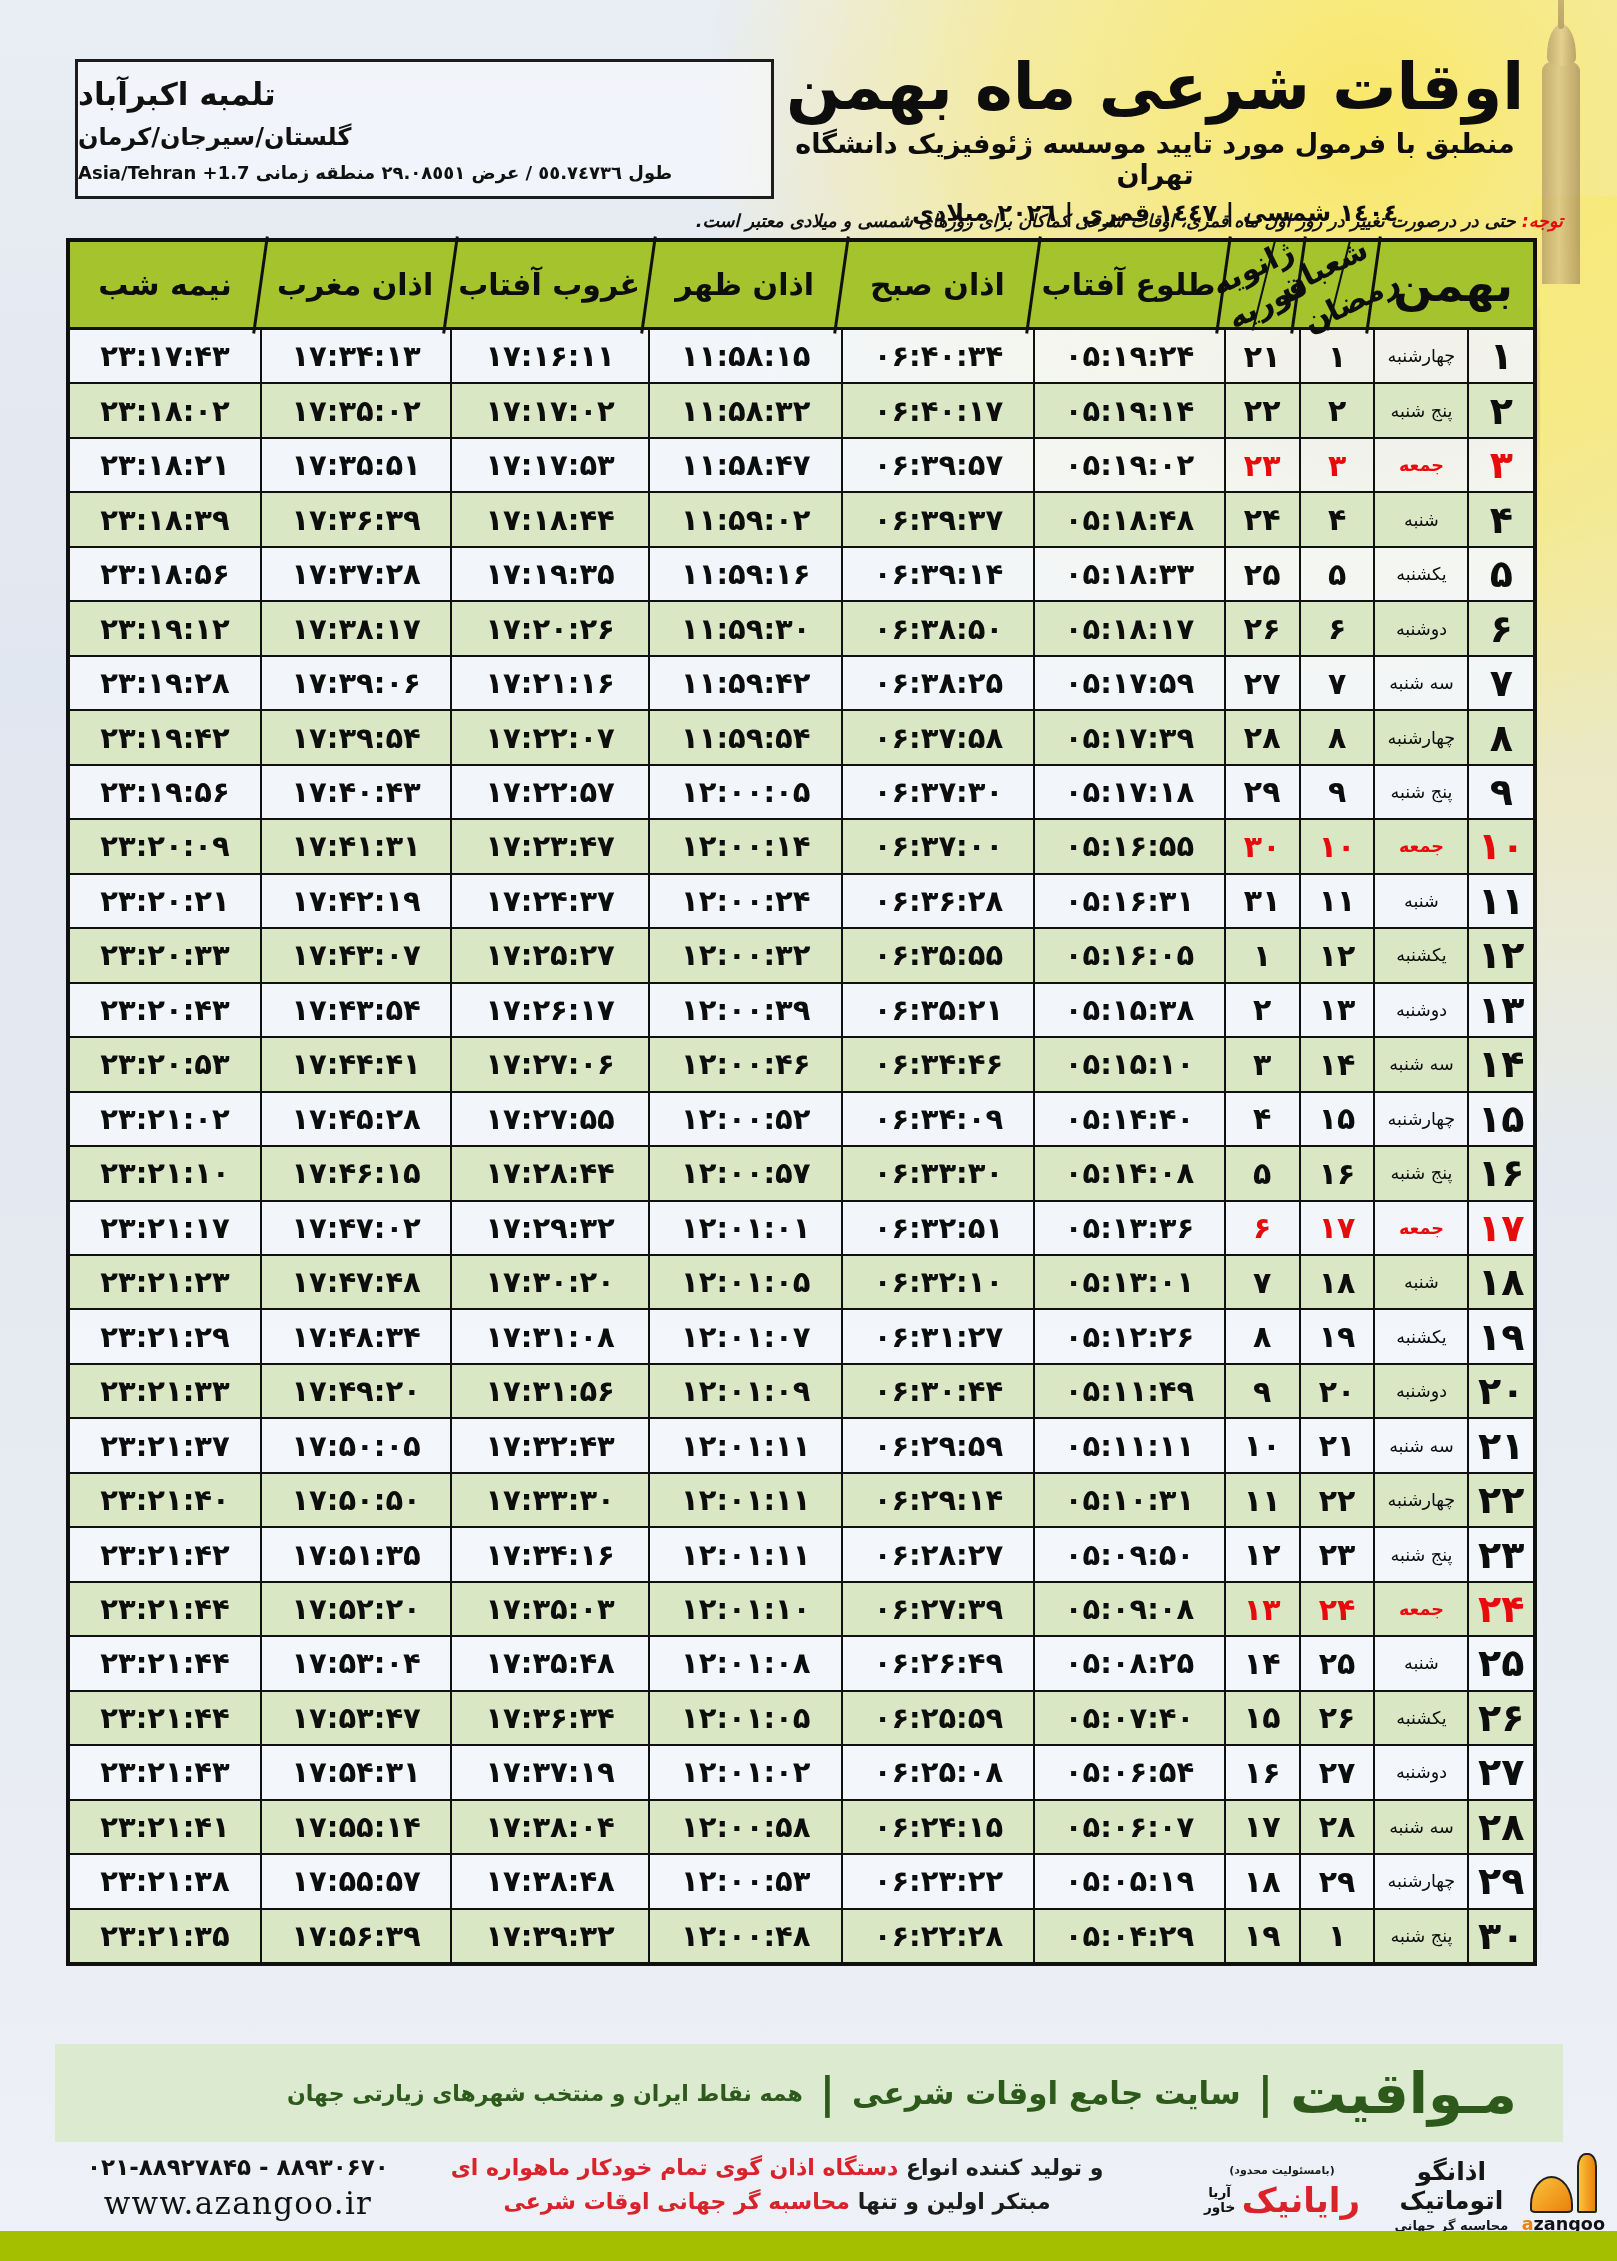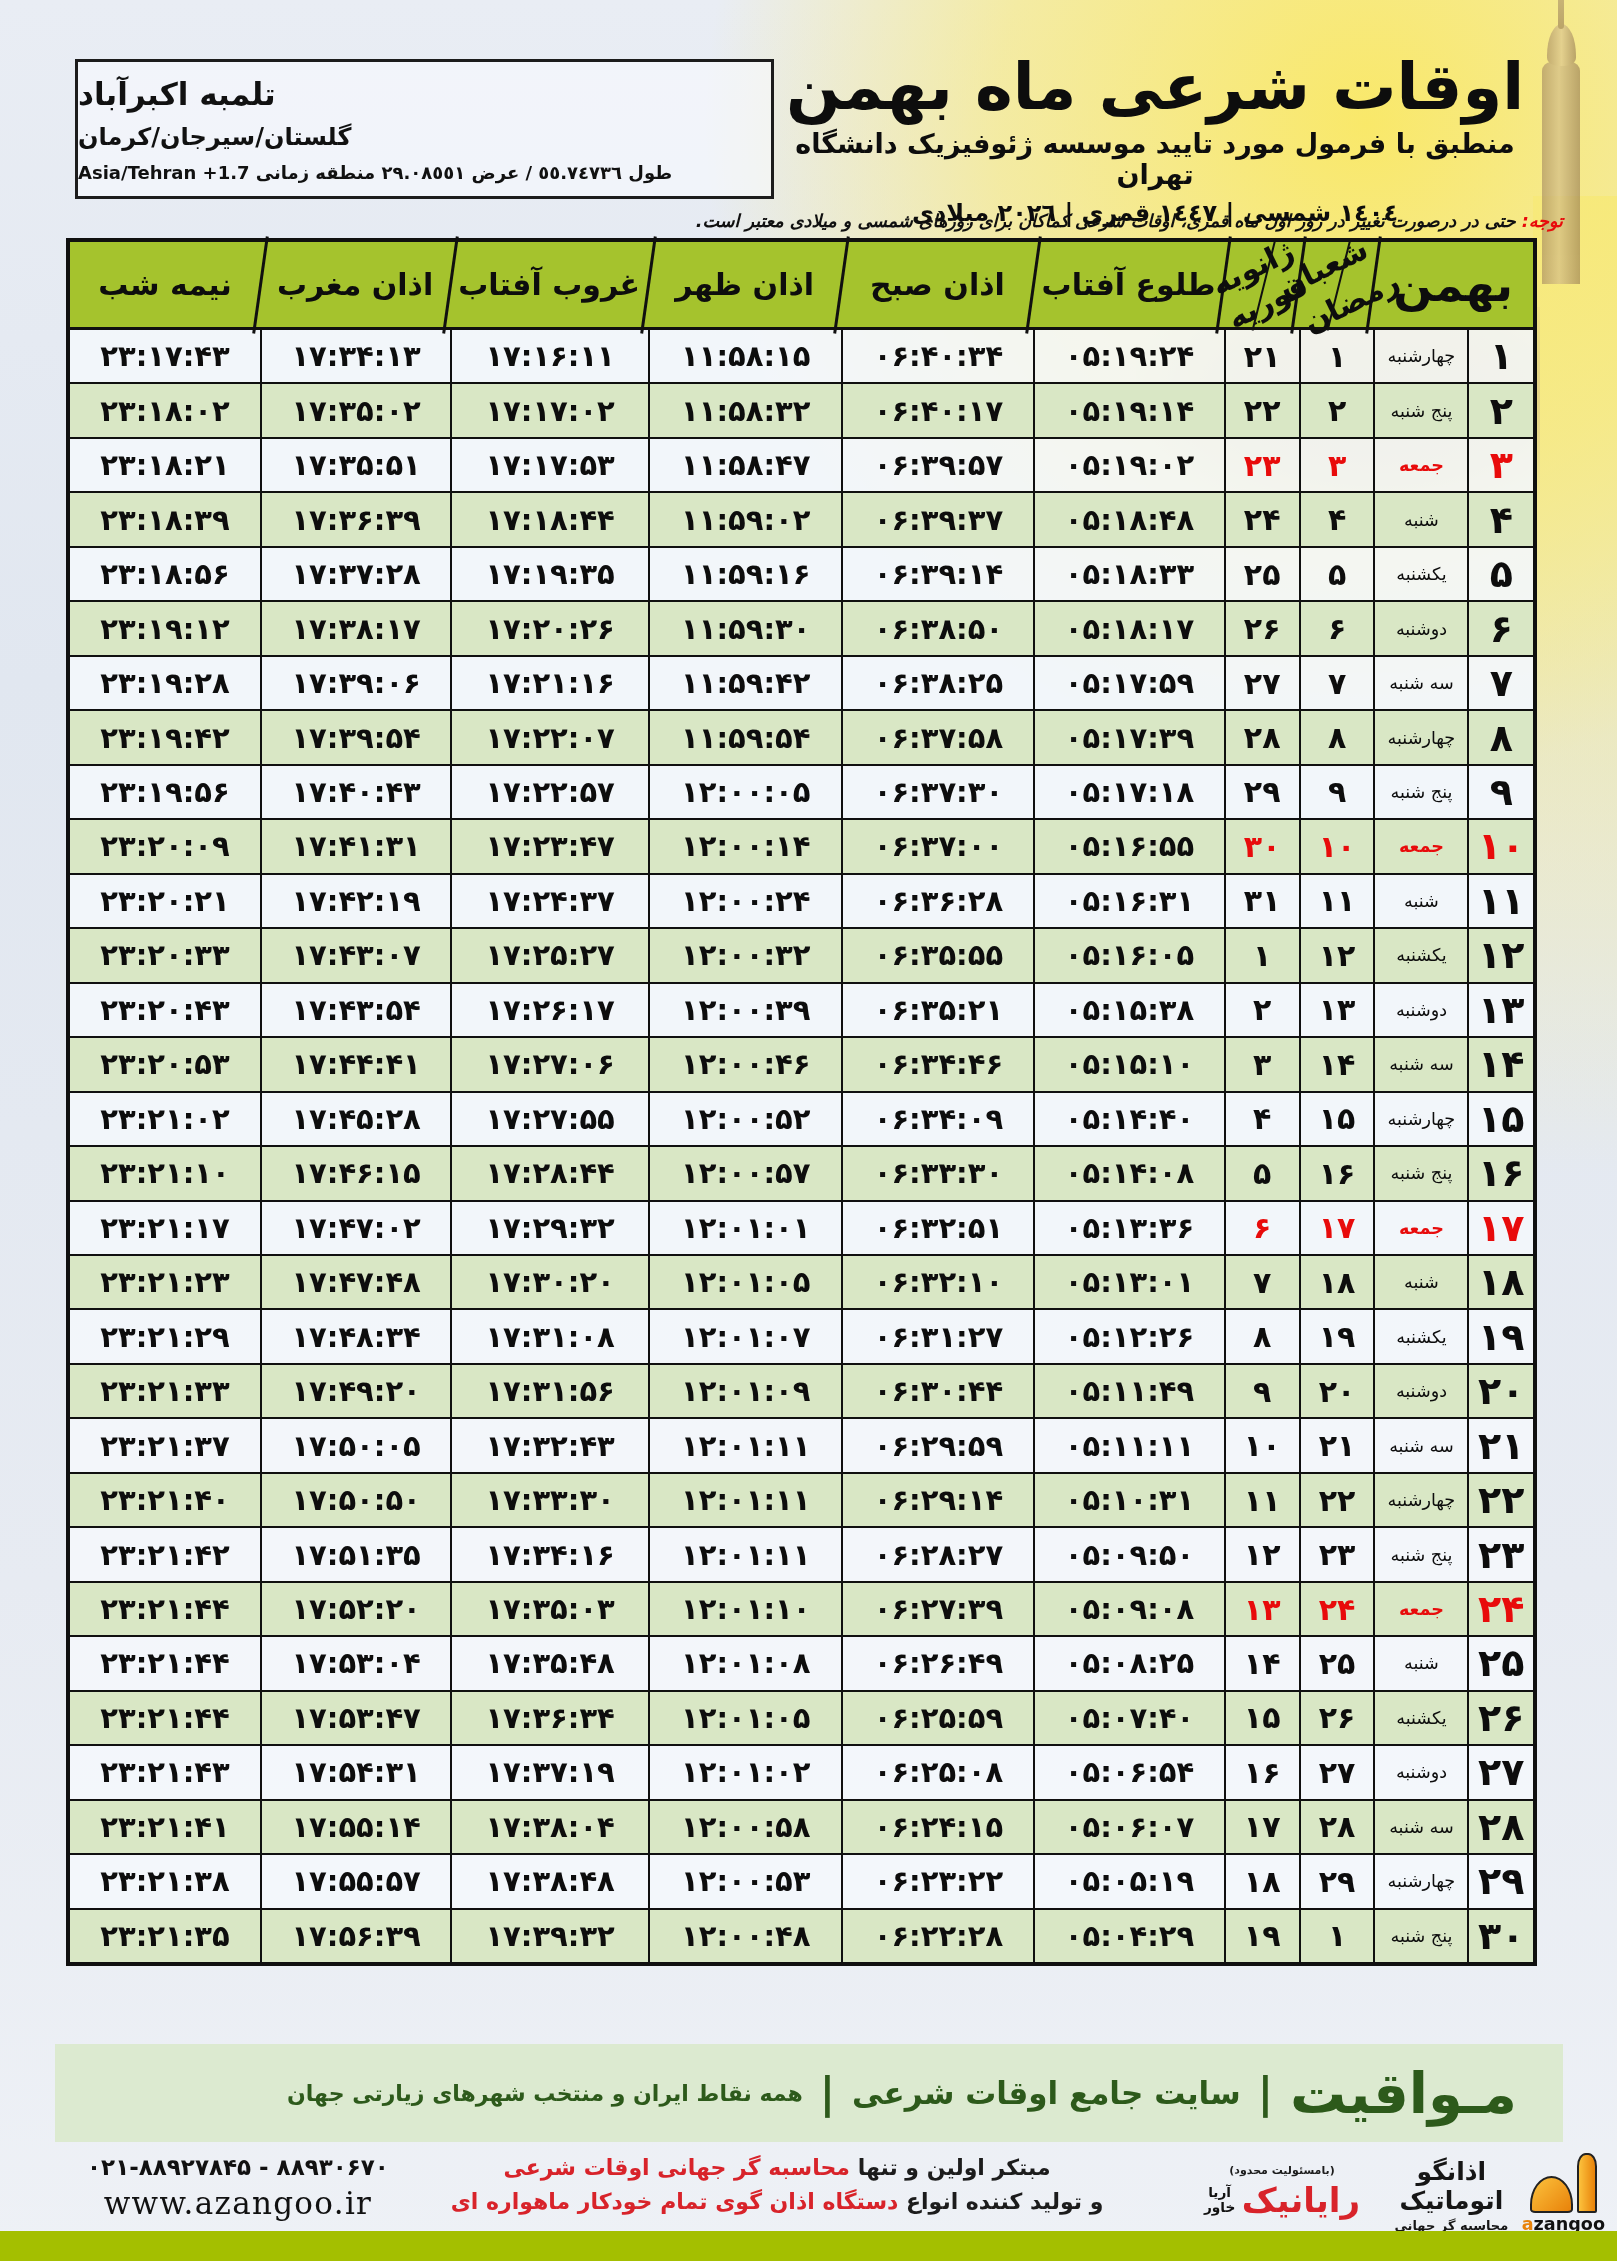--- a/index.html
+++ b/index.html
@@ -543,26 +543,26 @@
     </div>
   </div>
 
   <div class="binfo">
     <div class="contact">
       <div class="phone">۰۲۱-۸۸۹۲۷۸۴۵ - ۸۸۹۳۰۶۷۰</div>
       <div class="web">www.azangoo.ir</div>
     </div>
     <div class="slogan">
       <div>
+        <span>و تولید کننده انواع</span>
+        <span class="red">دستگاه اذان گوی تمام خودکار ماهواره ای</span>
+      </div>
+      <div>
         <span>مبتکر اولین و تنها</span>
         <span class="red">محاسبه گر جهانی اوقات شرعی</span>
-      </div>
-      <div>
-        <span>و تولید کننده انواع</span>
-        <span class="red">دستگاه اذان گوی تمام خودکار ماهواره ای</span>
       </div>
     </div>
     <div class="rayanik">
       <div class="note">(بامسئولیت محدود)</div>
       <div class="row2">
         <span class="name">رایانیک</span>
         <span class="sub">
           <span>آریا</span>
           <span>خاور</span>
         </span>

